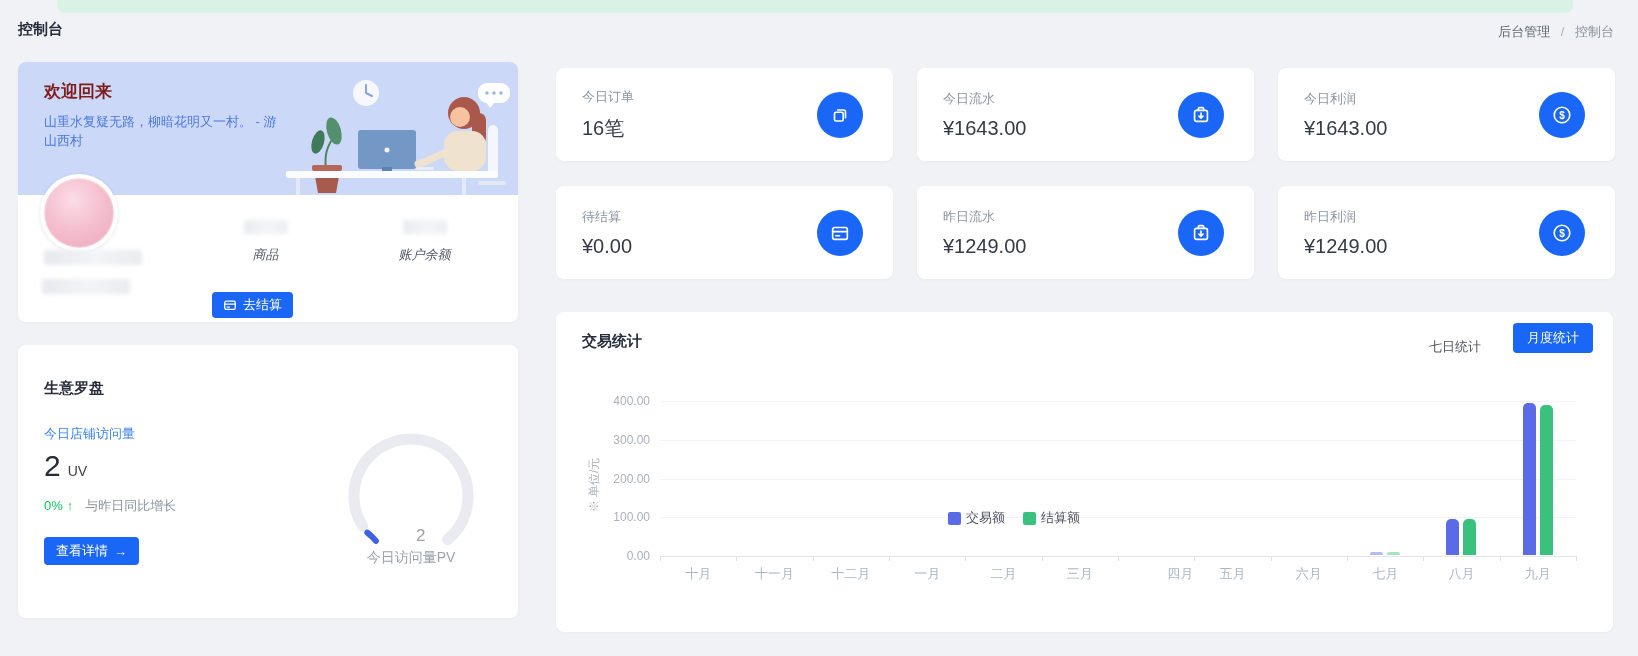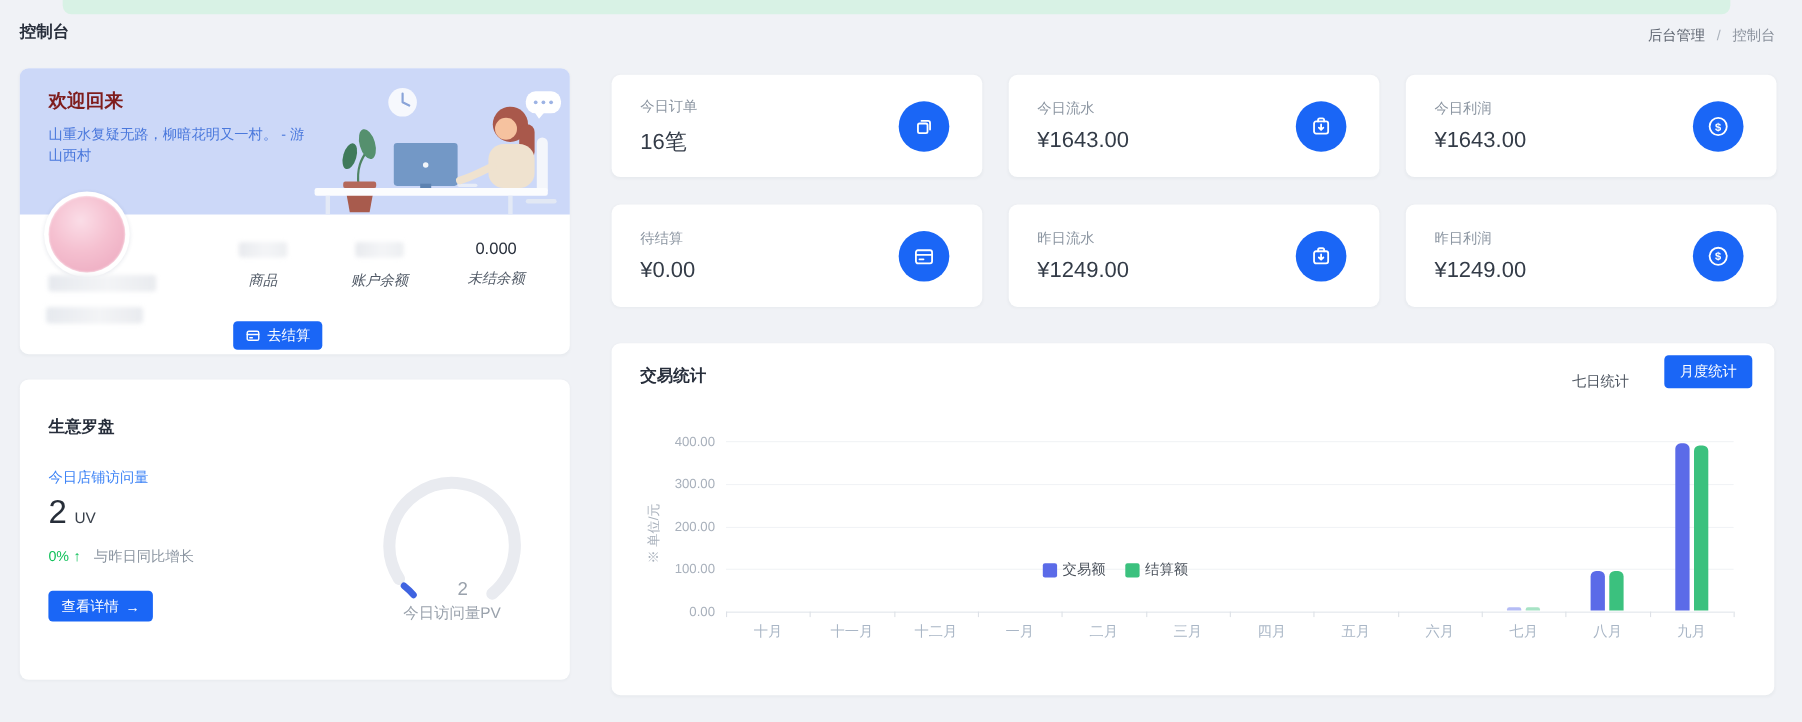--- a/index.html
+++ b/index.html
@@ -130,24 +130,20 @@
       <div class="w-val">
           <div class="w-val-blur"></div>
         </div>
       <div class="w-label">商品</div>
     </div>
     <div class="w-col">
       <div class="w-val">
           <div class="w-val-blur"></div>
         </div>
       <div class="w-label">账户余额</div>
-    </div>
-    <div class="w-col">
-      <div class="w-val">0.000</div>
-      <div class="w-label">未结余额</div>
     </div>
   </div>
   <button class="settle-btn">
     <svg width="14" height="14" viewBox="0 0 24 24" fill="none" stroke="#fff" stroke-width="2.2" stroke-linecap="round">
         <rect x="3" y="5.5" width="18" height="14" rx="2.5"></rect>
         <path d="M3 10.5h18"></path>
         <path d="M7 15.5h4"></path>
       </svg>
     <span>去结算</span>
   </button>
@@ -280,21 +276,21 @@
       <div class="xtick" style="left: 687px;"></div>
       <div class="xtick" style="left: 763px;"></div>
       <div class="xtick" style="left: 840px;"></div>
       <div class="xtick" style="left: 916px;"></div>
       <div class="month" style="left: 0px; width: 76.3333px;">十月</div>
       <div class="month" style="left: 76.3333px; width: 76.3333px;">十一月</div>
       <div class="month" style="left: 152.667px; width: 76.3333px;">十二月</div>
       <div class="month" style="left: 229px; width: 76.3333px;">一月</div>
       <div class="month" style="left: 305.333px; width: 76.3333px;">二月</div>
       <div class="month" style="left: 381.667px; width: 76.3333px;">三月</div>
-      <div class="month" style="left: 458px; width: 76.3333px;">四月</div>
+      <div class="month" style="left: 482px; width: 76.3333px;">四月</div>
       <div class="month" style="left: 534.333px; width: 76.3333px;">五月</div>
       <div class="month" style="left: 610.667px; width: 76.3333px;">六月</div>
       <div class="month" style="left: 687px; width: 76.3333px;">七月</div>
       <div class="bar" style="left: 710px; width: 13px; height: 3px; background: rgb(91, 107, 232); opacity: 0.45; border-radius: 2px 2px 0px 0px;"></div>
       <div class="bar" style="left: 727px; width: 13px; height: 3px; background: rgb(59, 193, 126); opacity: 0.45; border-radius: 2px 2px 0px 0px;"></div>
       <div class="month" style="left: 763.333px; width: 76.3333px;">八月</div>
       <div class="bar" style="left: 786px; width: 13px; height: 36px; background: rgb(91, 107, 232);"></div>
       <div class="bar" style="left: 803px; width: 13px; height: 36px; background: rgb(59, 193, 126);"></div>
       <div class="month" style="left: 839.667px; width: 76.3333px;">九月</div>
       <div class="bar" style="left: 863px; width: 13px; height: 152px; background: rgb(91, 107, 232);"></div>

